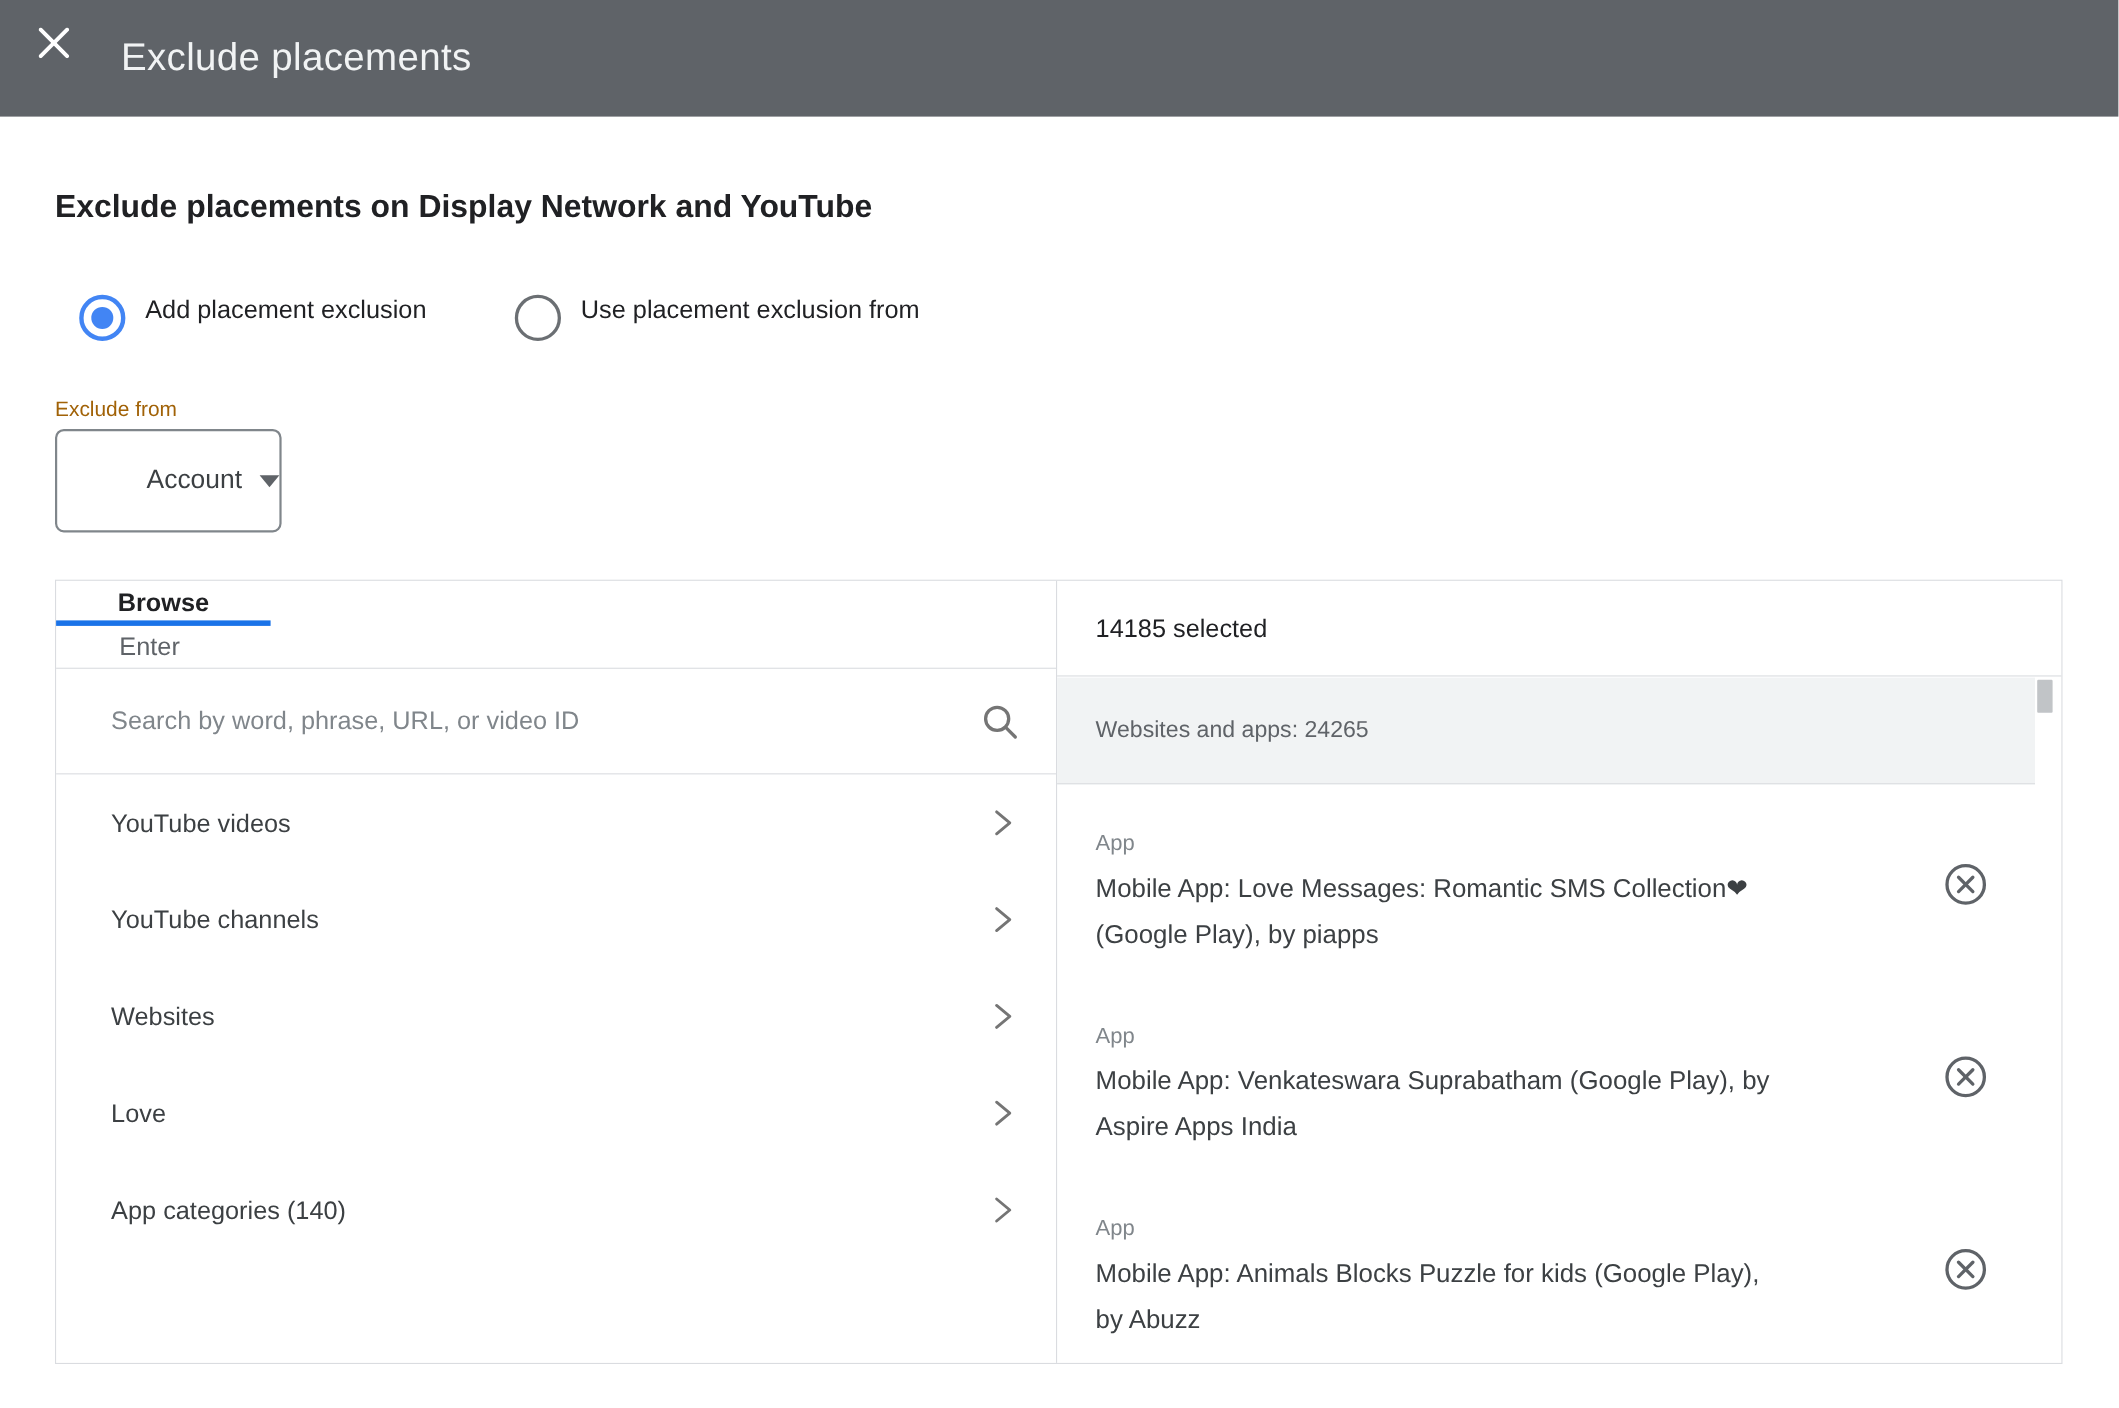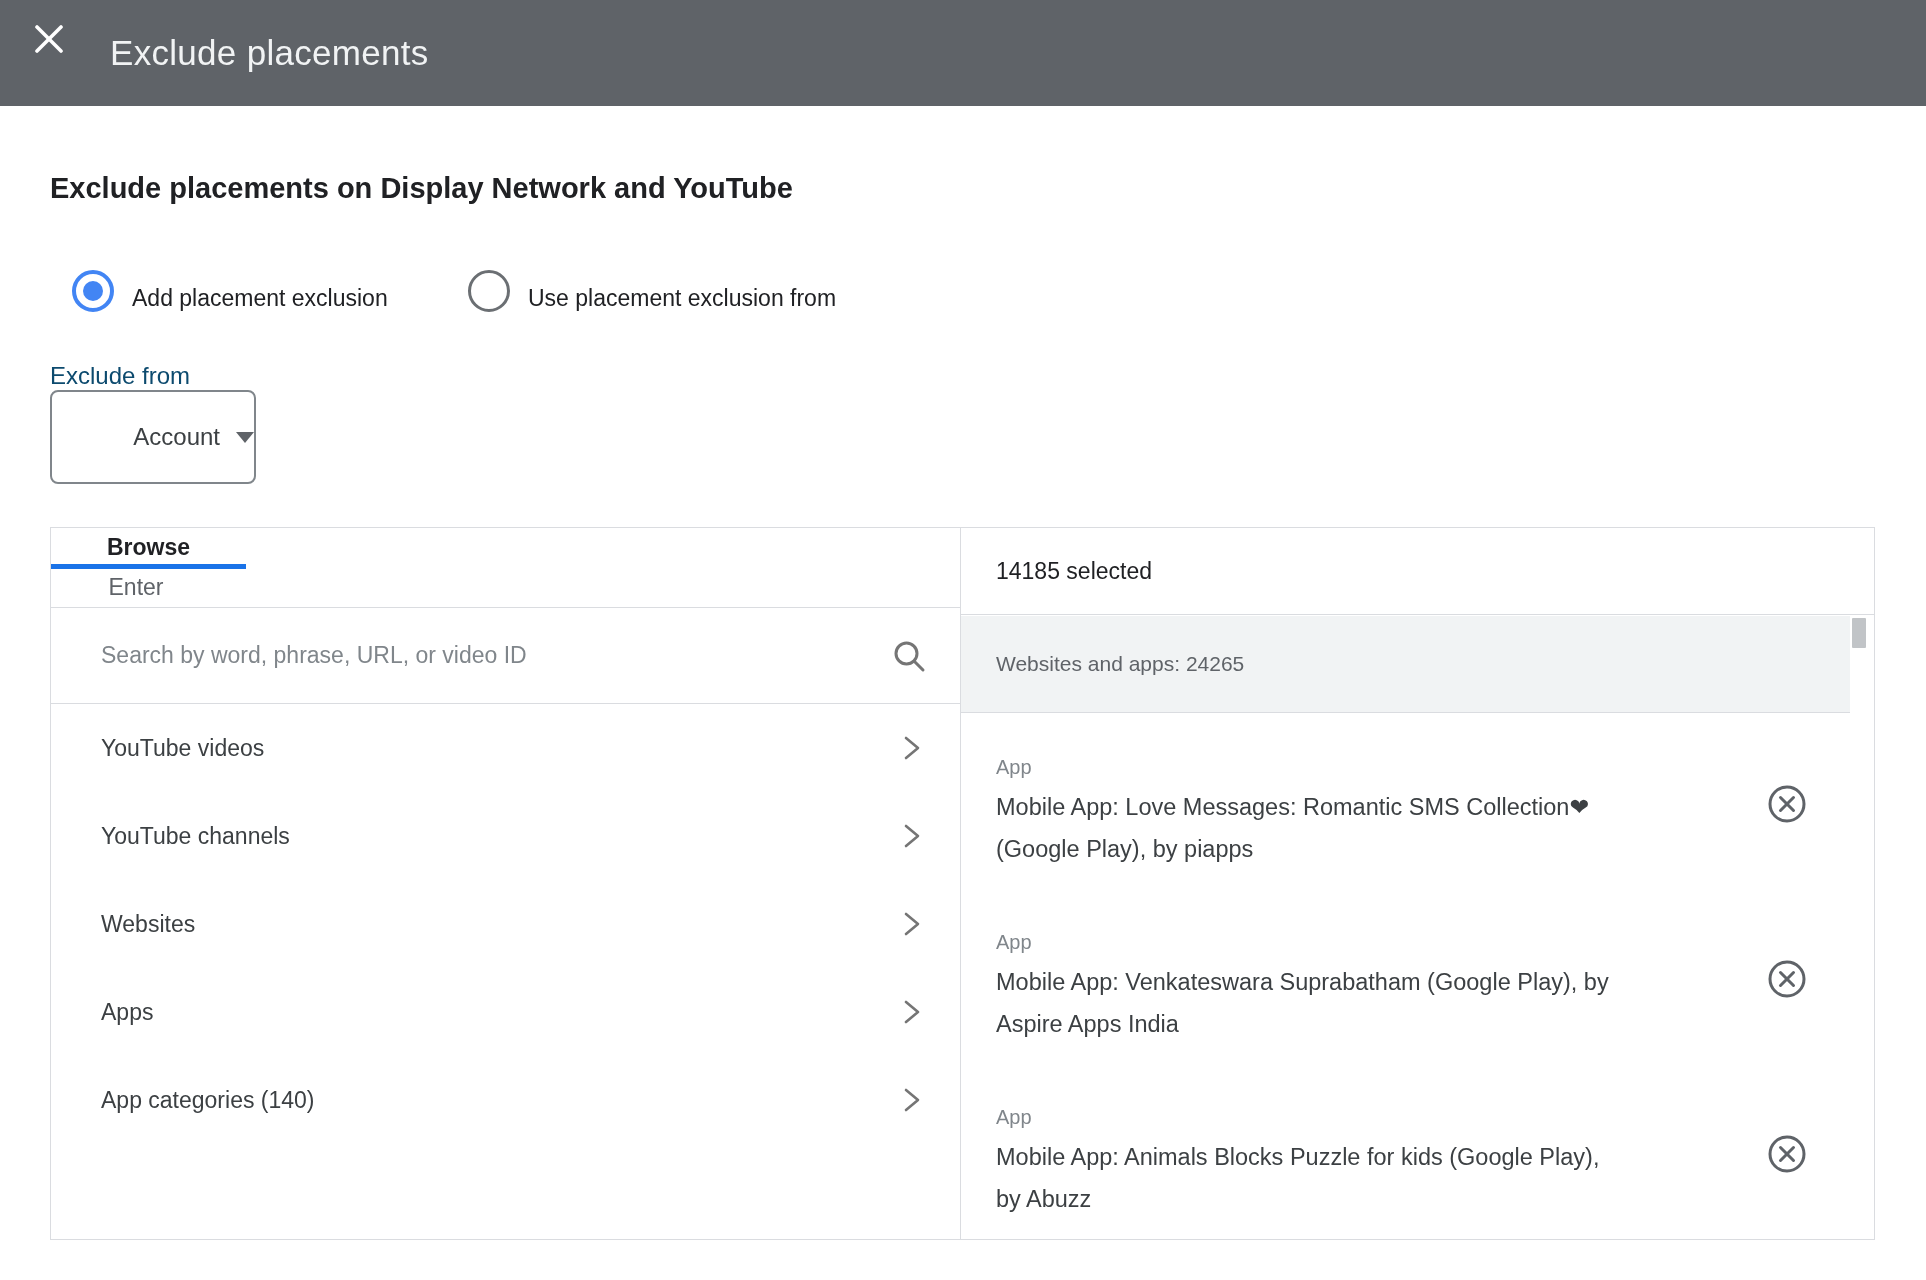--- a/index.html
+++ b/index.html
@@ -12,32 +12,32 @@
             background: #5f6368; display: flex; align-items: center; }
   .close-btn { position: absolute; left: 35px; top: 25px; width: 28px; height: 28px; cursor: pointer; }
   .topbar-title { position: absolute; left: 110px; top: 0; height: 106px; display: flex; align-items: center;
                   font-size: 35px; color: #f1f3f4; letter-spacing: 0.3px; }
 
   
   .heading { position: absolute; left: 50px; top: 172px; font-size: 29px; font-weight: bold; color: #202124; }
 
   
   .radio-row { position: absolute; left: 0; top: 268px; width: 1926px; height: 44px; }
-  .radio-opt { position: absolute; display: flex; align-items: flex-end; height: 44px; }
+  .radio-opt { position: absolute; display: flex; align-items: flex-start; height: 44px; }
   .radio-opt.first { left: 72px; }
   .radio-opt.second { left: 468px; }
   .radio-circle { width: 42px; height: 42px; border-radius: 50%; flex: 0 0 auto;
                   display: flex; align-items: center; justify-content: center; cursor: pointer; }
   .radio-circle.on  { border: 4px solid #4285f4; }
   .radio-circle.on .dot { width: 20px; height: 20px; border-radius: 50%; background: #4285f4; }
   .radio-circle.off { border: 3px solid #6b6f73; }
   .radio-label { margin-left: 18px; font-size: 23px; color: #202124; }
 
   
-  .excl-from-label { position: absolute; left: 50px; top: 362px; font-size: 24px; color: #0c4a6e; }
+  .excl-from-label { position: absolute; left: 50px; top: 362px; font-size: 19px; color: #a16207; }
   .account-box { position: absolute; left: 50px; top: 390px; width: 206px; height: 94px;
                  border: 2px solid #80868b; border-radius: 8px; background: #fff;
                  display: flex; align-items: center; justify-content: flex-end; gap: 16px; cursor: pointer; padding-left: 32px; }
   .account-box .acct-text { font-size: 24px; color: #3c4043; }
   .caret-down { width: 0; height: 0; border-left: 9px solid transparent; border-right: 9px solid transparent;
                 border-top: 11px solid #5f6368; }
 
   
   .panel { position: absolute; left: 50px; top: 527px; width: 1825px; height: 713px;
            border: 1px solid #dadce0; display: flex; }
@@ -148,21 +148,21 @@
             <polyline points="8,3 20,13 8,23" fill="none" stroke="#757575" stroke-width="2.6" stroke-linecap="round" stroke-linejoin="round"></polyline>
           </svg>
         </div>
         <div class="cat-row">
           <span class="cat-label">Websites</span>
           <svg class="chevron" viewBox="0 0 26 26">
             <polyline points="8,3 20,13 8,23" fill="none" stroke="#757575" stroke-width="2.6" stroke-linecap="round" stroke-linejoin="round"></polyline>
           </svg>
         </div>
         <div class="cat-row">
-          <span class="cat-label">Apps</span>
+          <span class="cat-label">Love</span>
           <svg class="chevron" viewBox="0 0 26 26">
             <polyline points="8,3 20,13 8,23" fill="none" stroke="#757575" stroke-width="2.6" stroke-linecap="round" stroke-linejoin="round"></polyline>
           </svg>
         </div>
         <div class="cat-row">
           <span class="cat-label">App categories (140)</span>
           <svg class="chevron" viewBox="0 0 26 26">
             <polyline points="8,3 20,13 8,23" fill="none" stroke="#757575" stroke-width="2.6" stroke-linecap="round" stroke-linejoin="round"></polyline>
           </svg>
         </div>

